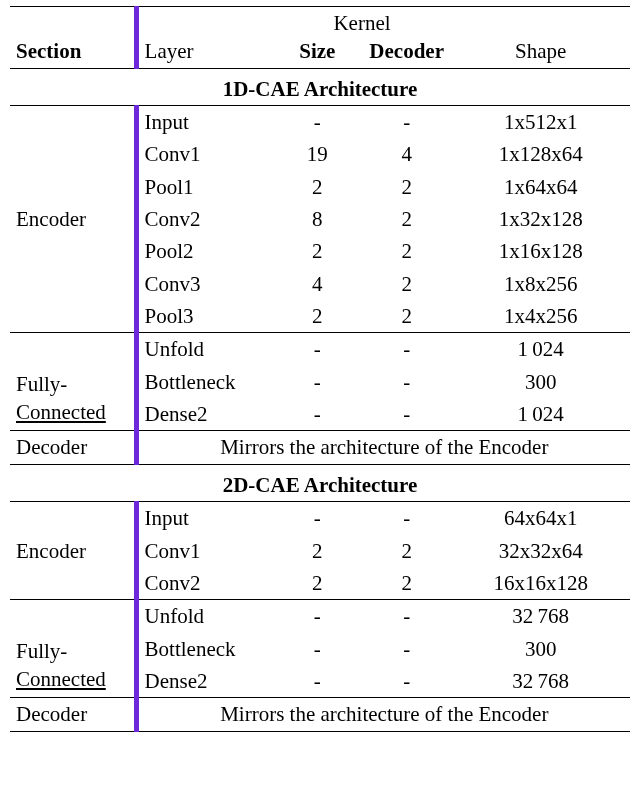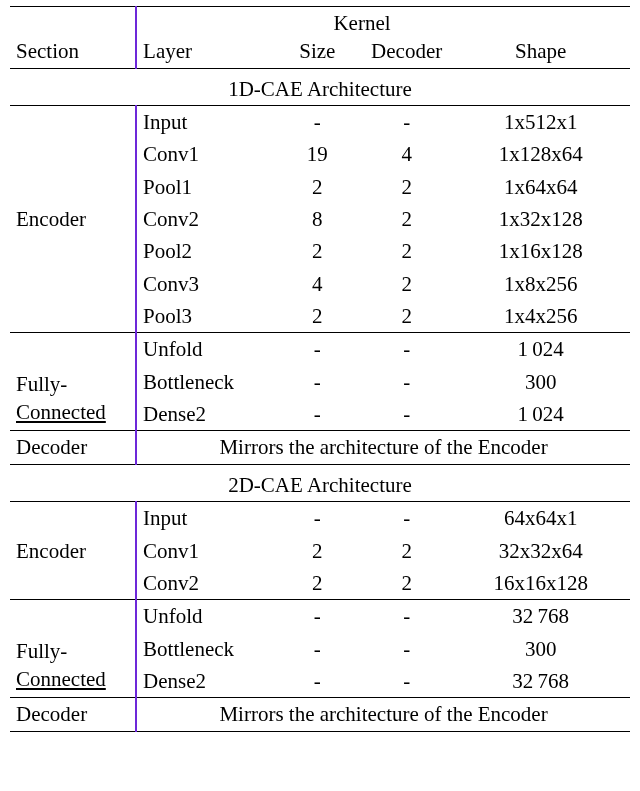--- a/index.html
+++ b/index.html
@@ -25,58 +25,59 @@
   col.size    { width: 85px; }
   col.stride  { width: 85px; }
   col.shape   { width: 170px; }
 
   td, th {
     padding: 2px 6px 2px 6px;
     vertical-align: middle;
     font-weight: normal;
     line-height: 1.35;
   }
-  .vline { border-left: 2px solid #6d28d9; }
+  .vline { border-left: 5px solid #6d28d9; }
   .hline-top    { border-top: 1px solid #000; }
   .hline-bottom { border-bottom: 1px solid #000; }
 
   .center { text-align: center; }
   .left   { text-align: left; }
 
   .kernel-super {
     text-align: center;
     padding-bottom: 0;
   }
   .header-sub td, .header-sub th {
     padding-top: 0;
+    font-weight: bold;
   }
   .arch-title td {
     text-align: center;
-    font-weight: normal;
+    font-weight: bold;
     padding-top: 6px;
   }
   .fc-top { vertical-align: bottom; padding-bottom: 0; }
   .fc-bot { vertical-align: top; padding-top: 0; text-decoration: underline; }
 </style>
 </head>
 <body>
 
 <div class="page">
 <table>
   <colgroup>
     <col class="section">
         <col class="layer">
         <col class="size">
         <col class="stride">
         <col class="shape">
   </colgroup>
 
   <tbody>
         <tr class="hline-top">
-    <td rowspan="2" class="left" style="vertical-align:bottom;">Section</td>
+    <td rowspan="2" class="left" style="vertical-align:bottom;font-weight:bold;">Section</td>
     <td rowspan="2" class="left vline" style="vertical-align:bottom;">Layer</td>
     <td colspan="2" class="kernel-super">Kernel</td>
     <td rowspan="2" class="center" style="vertical-align:bottom;">Shape</td>
   </tr>
   <tr class="header-sub hline-bottom">
     <td class="center">Size</td>
     <td class="center">Decoder</td>
   </tr>
 
   <tr class="arch-title hline-bottom">

